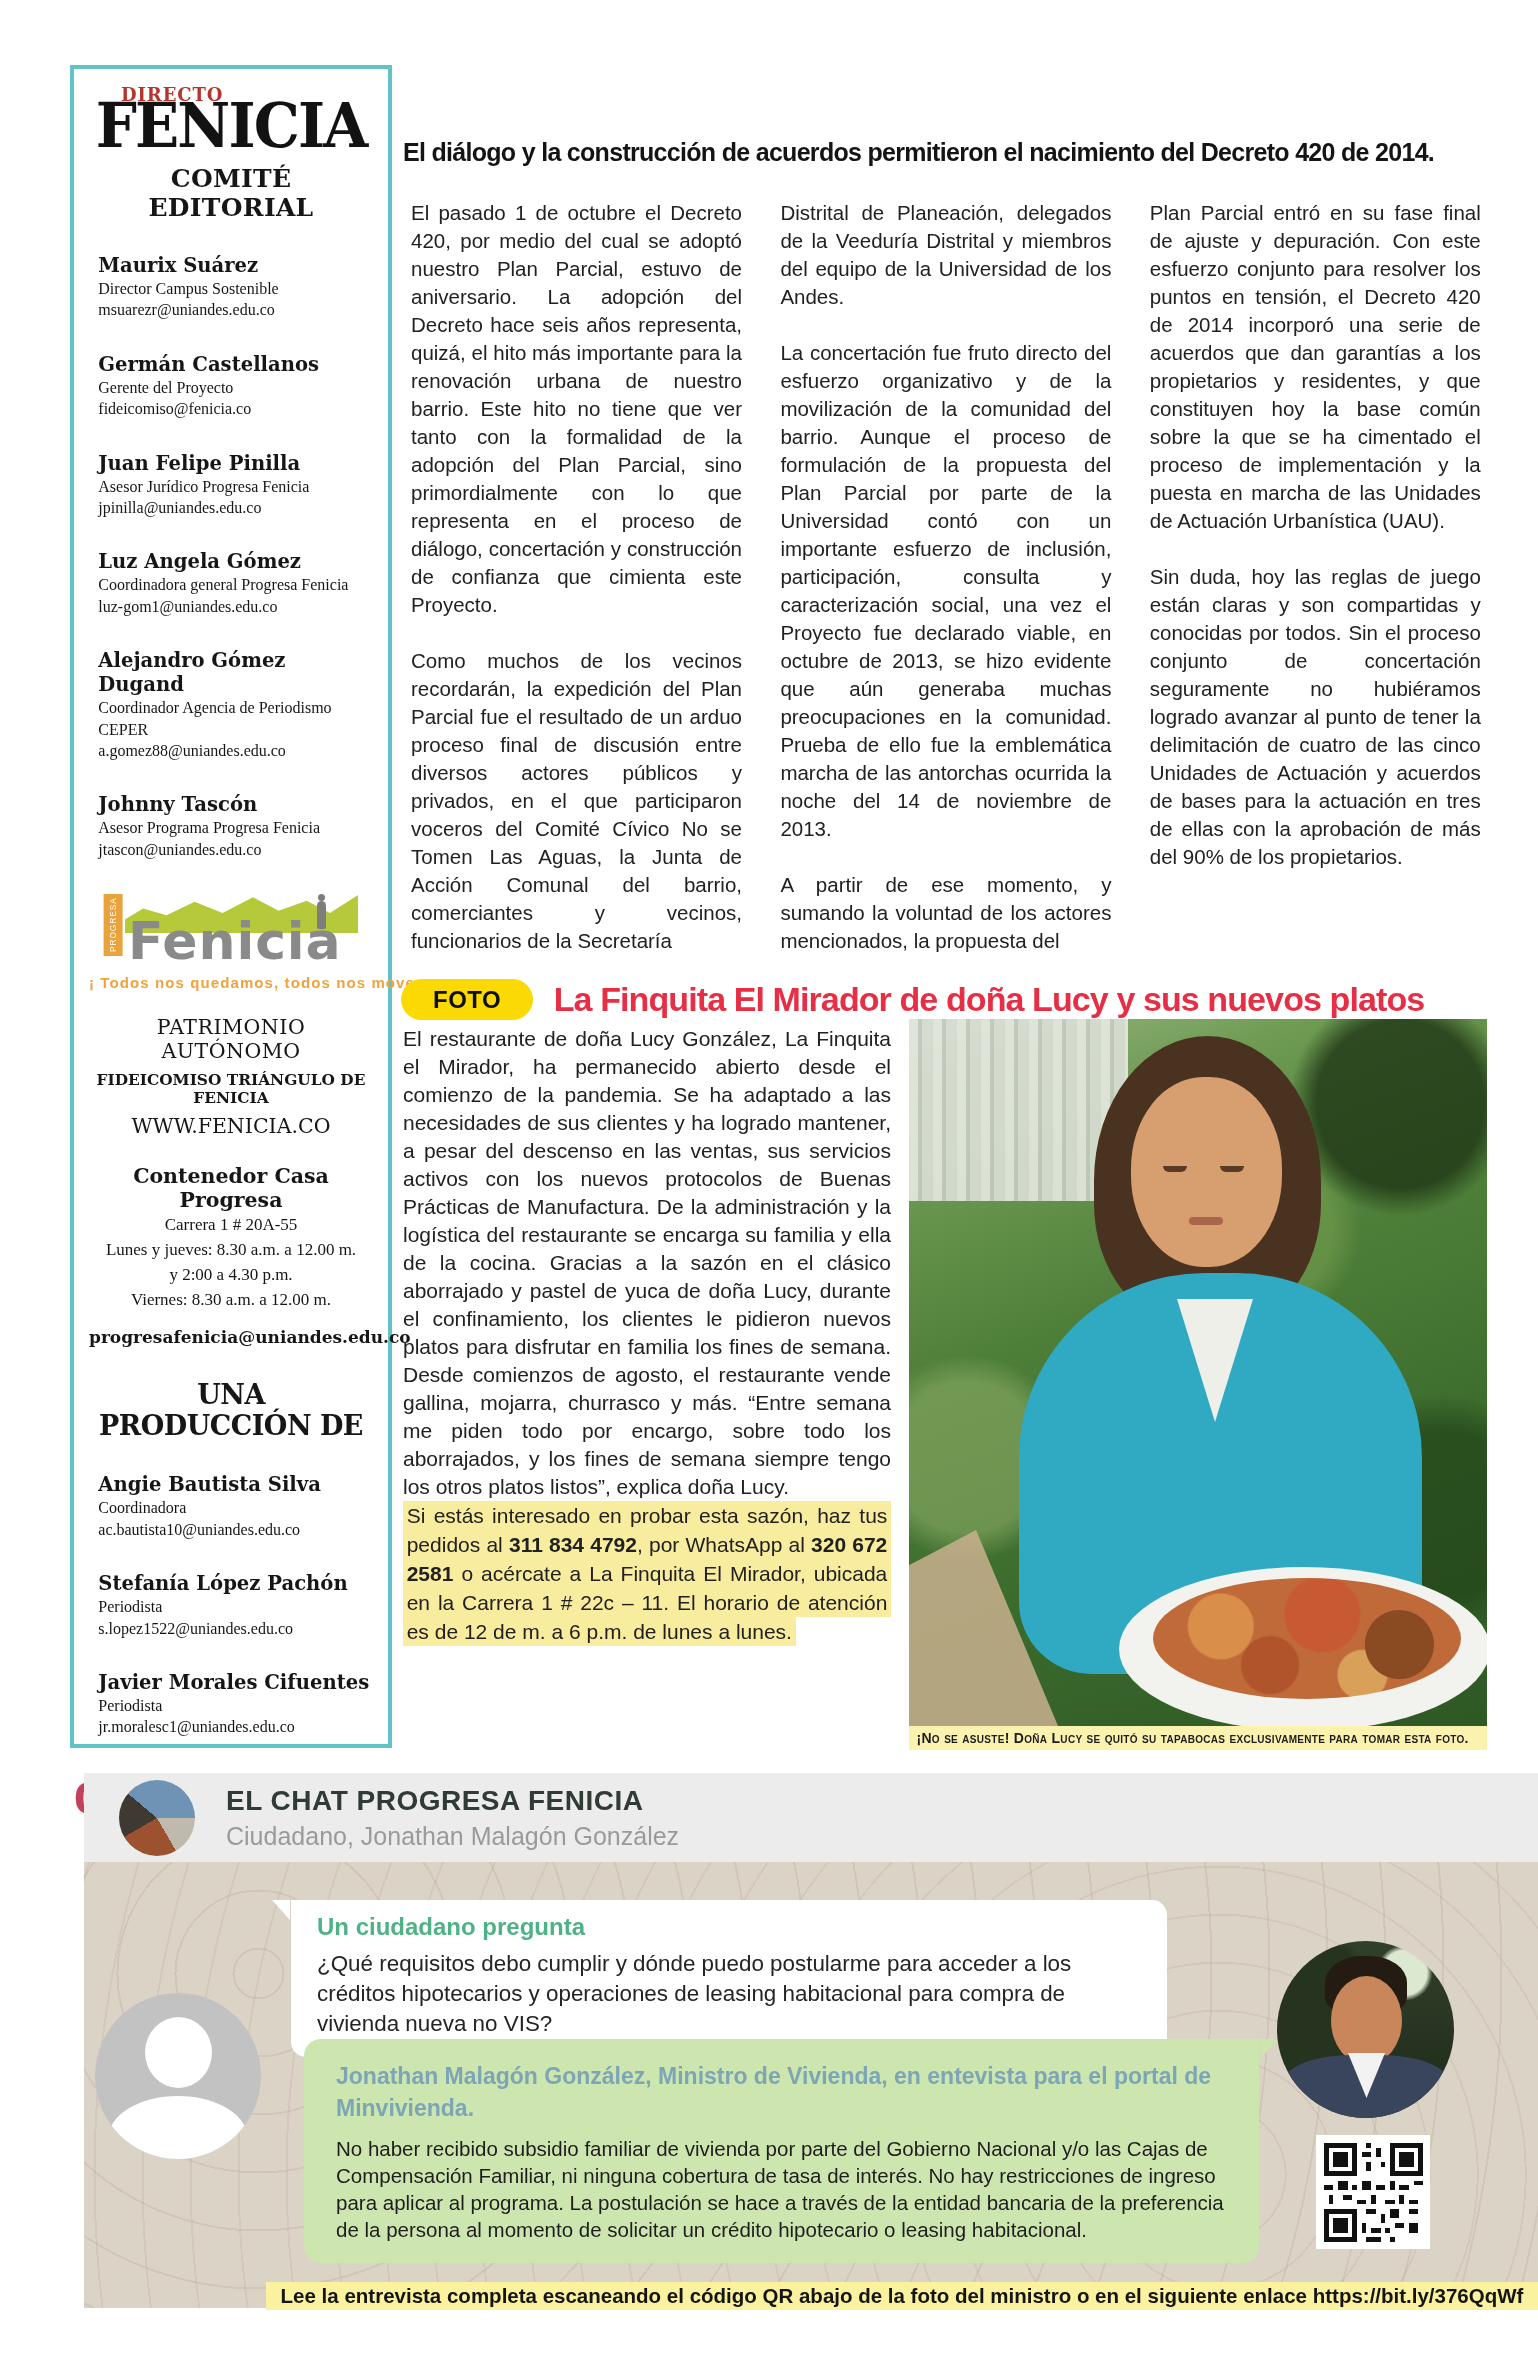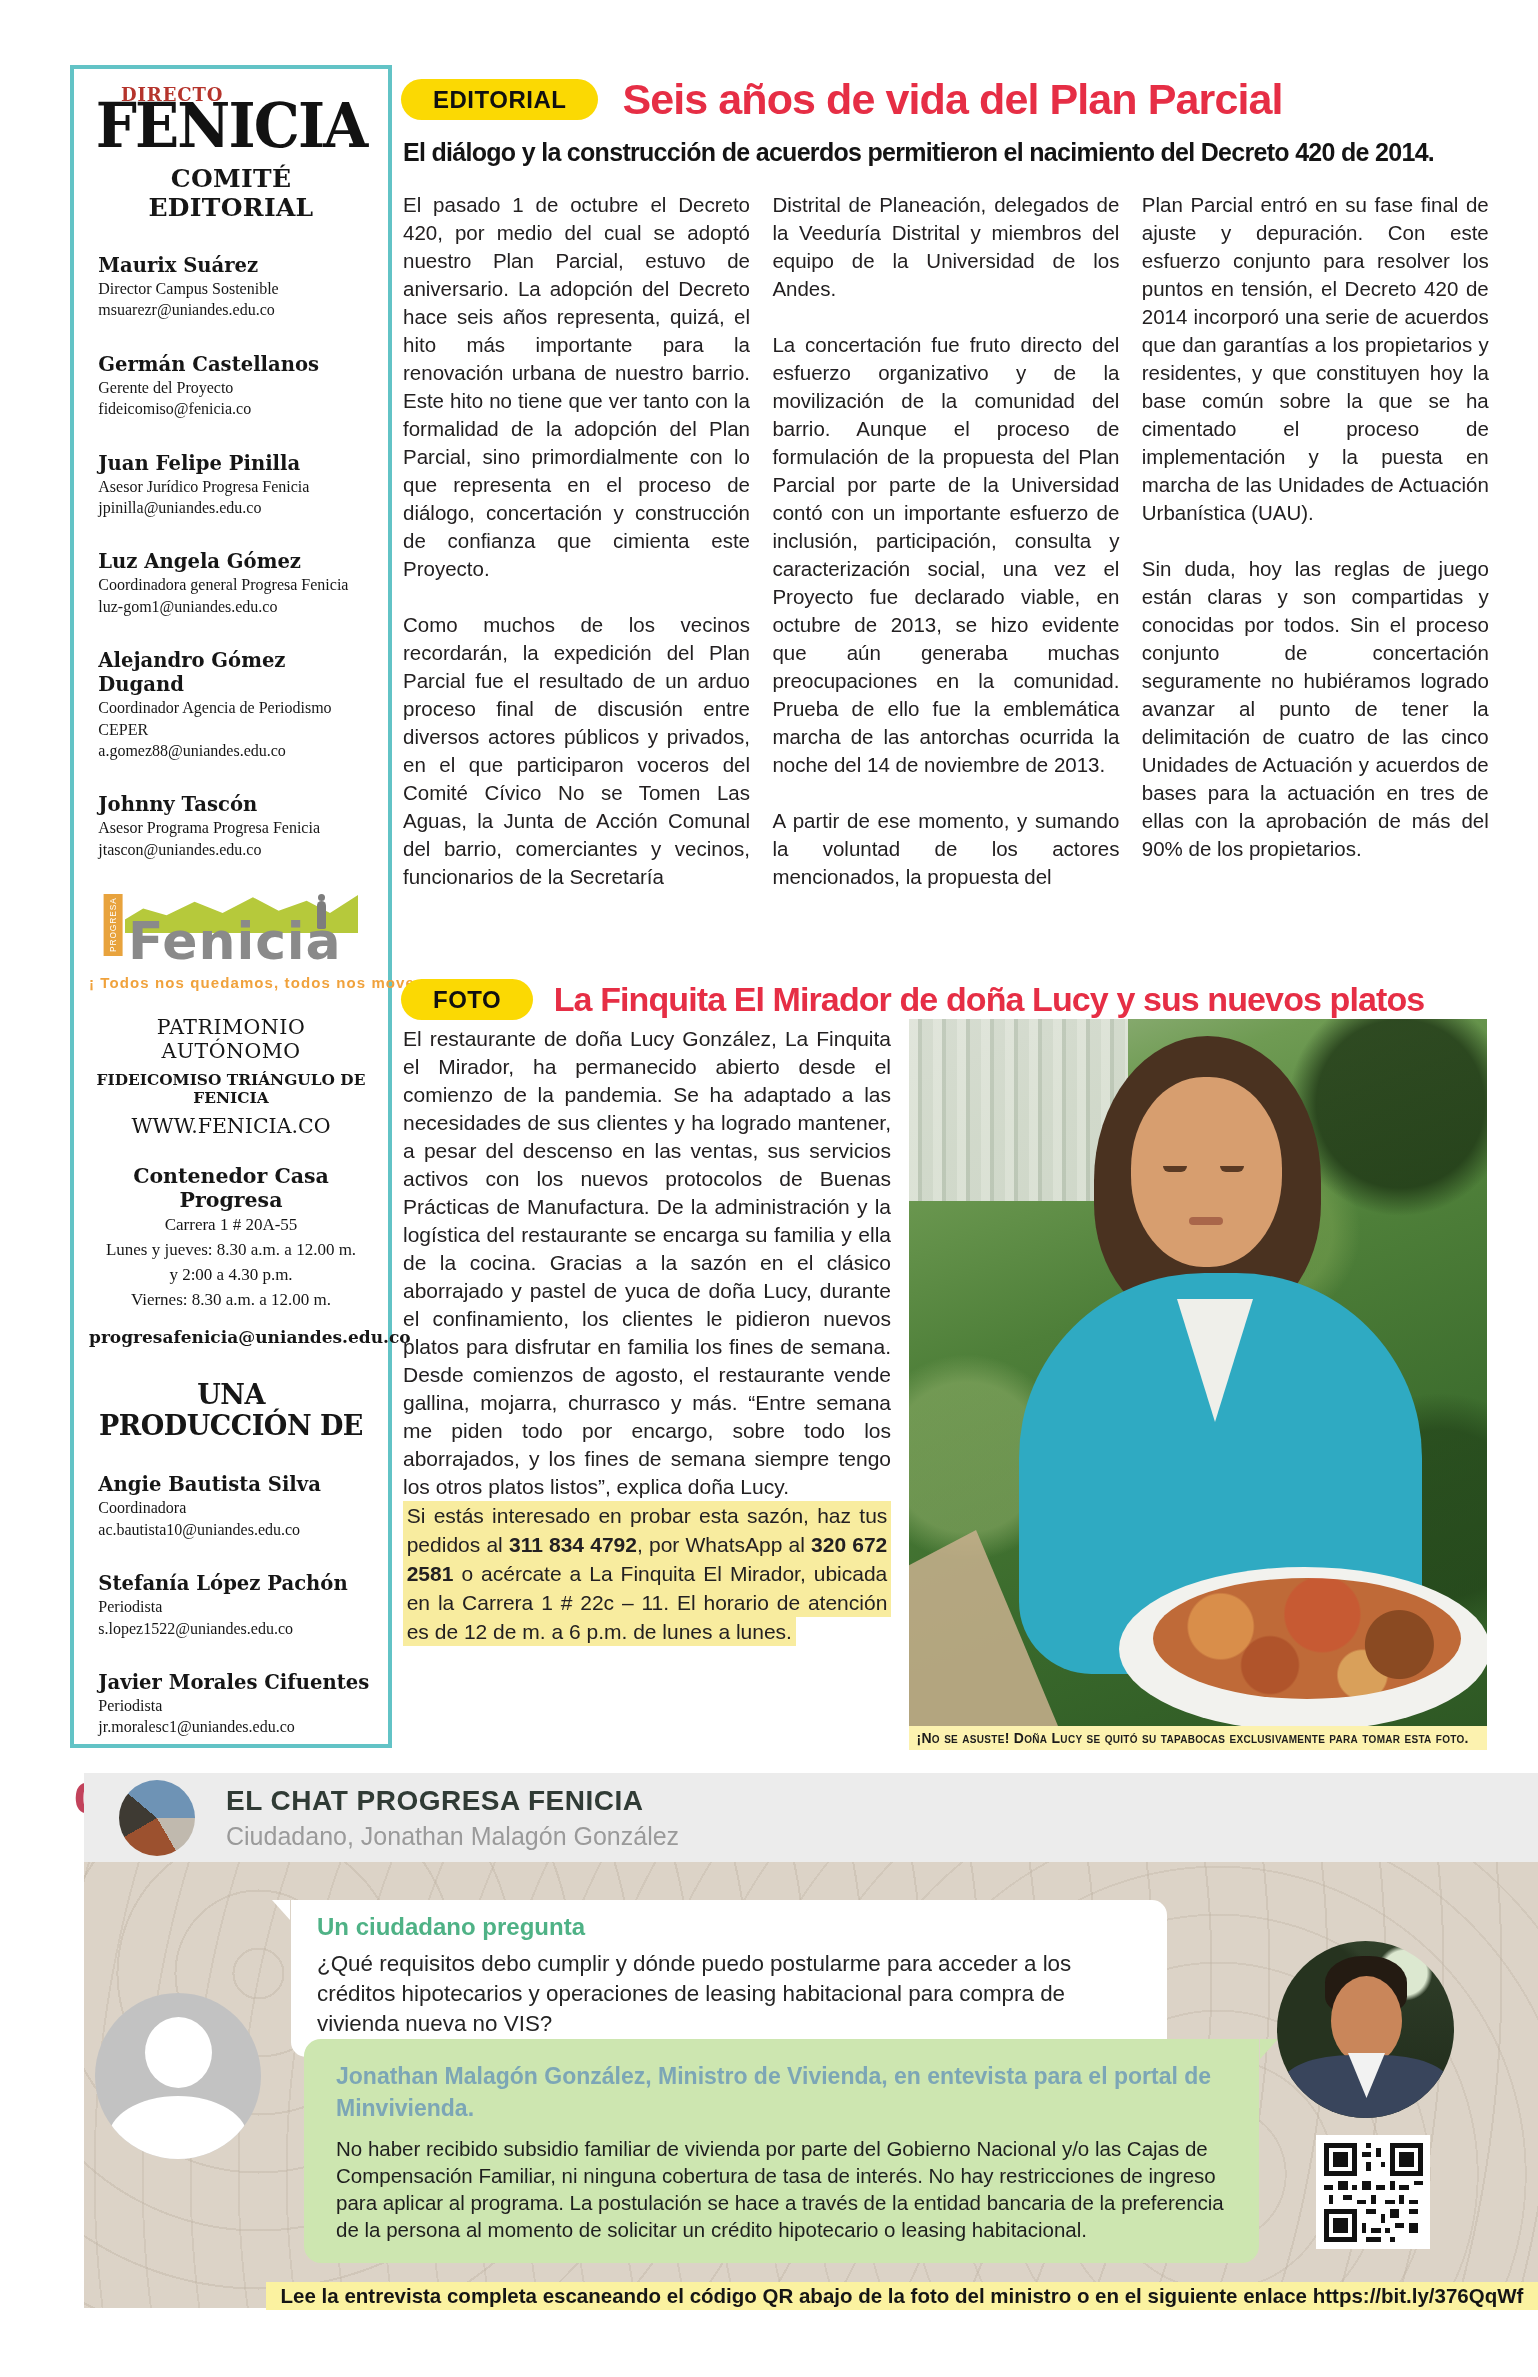--- a/index.html
+++ b/index.html
@@ -58,21 +58,21 @@
 
   
   .ed-row { position:absolute; left:401px; top:75px; display:flex; align-items:center; gap:24px; }
   .badge  { background:#FBD903; border-radius:24px; padding:6.5px 32px; font-weight:bold;
             font-size:24px; color:#101010; letter-spacing:0.5px; }
   .ed-headline { color:#E62E45; font-weight:bold; font-size:43px; letter-spacing:-0.9px; white-space:nowrap; }
   .ed-subhead  { position:absolute; left:403px; top:138px; font-weight:bold; font-size:25px;
                  letter-spacing:-0.7px; white-space:nowrap; color:#141414; }
   .ed-cols { position:absolute; left:403px; top:191px; width:1087px; display:flex; gap:22.4px; }
   .col { width:347px; font-size:20.5px; line-height:28px; text-align:justify; color:#232021; }
-  .col p { margin:0; }
+  .col p { margin:8px; }
   .col p + p { margin-top:28px; }
 
   
   .foto-row { position:absolute; left:401px; top:979px; display:flex; align-items:center; gap:20.5px; }
   .foto-headline { color:#E62E45; font-weight:bold; font-size:34px; letter-spacing:-0.9px; white-space:nowrap; }
   .foto-col { position:absolute; left:403px; top:1025px; width:488px; font-size:21px;
               line-height:28px; text-align:justify; color:#232021; }
   .foto-col p { margin:0; }
   .foto-hl-wrap { margin-top:26px; line-height:29px; }
   .hl { background:#F8EC9F; box-decoration-break:clone; -webkit-box-decoration-break:clone; padding:2.8px 3.7px; }
@@ -250,24 +250,20 @@
     <div class="brand070">
       <span class="b070-num">070</span>
       <span class="b070-sep"></span>
       <span class="b070-word">PROYECTOS</span>
     </div>
 
     <div class="contact-head">CONTACTO</div>
     <div class="contact-mail">cerosetenta@uniandes.edu.co</div>
   </aside>
 
-  <div class="ed-row">
-    <span class="badge">EDITORIAL</span>
-    <span class="ed-headline">Seis años de vida del Plan Parcial</span>
-  </div>
   <div class="ed-subhead">El diálogo y la construcción de acuerdos permitieron el nacimiento del Decreto 420 de 2014.</div>
 
   <div class="ed-cols">
     <div class="col">
       <p>El pasado 1 de octubre el Decreto 420, por medio del cual se adoptó nuestro Plan Parcial, estuvo de aniversario. La adopción del Decreto hace seis años representa, quizá, el hito más importante para la renovación urbana de nuestro barrio. Este hito no tiene que ver tanto con la formalidad de la adopción del Plan Parcial, sino primordialmente con lo que representa en el proceso de diálogo, concertación y construcción de confianza que cimienta este Proyecto.</p>
       <p>Como muchos de los vecinos recordarán, la expedición del Plan Parcial fue el resultado de un arduo proceso final de discusión entre diversos actores públicos y privados, en el que participaron voceros del Comité Cívico No se Tomen Las Aguas, la Junta de Acción Comunal del barrio, comerciantes y vecinos, funcionarios de la Secretaría</p>
     </div>
     <div class="col">
       <p>Distrital de Planeación, delegados de la Veeduría Distrital y miembros del equipo de la Universidad de los Andes.</p>
       <p>La concertación fue fruto directo del esfuerzo organizativo y de la movilización de la comunidad del barrio. Aunque el proceso de formulación de la propuesta del Plan Parcial por parte de la Universidad contó con un importante esfuerzo de inclusión, participación, consulta y caracterización social, una vez el Proyecto fue declarado viable, en octubre de 2013, se hizo evidente que aún generaba muchas preocupaciones en la comunidad. Prueba de ello fue la emblemática marcha de las antorchas ocurrida la noche del 14 de noviembre de 2013.</p>

